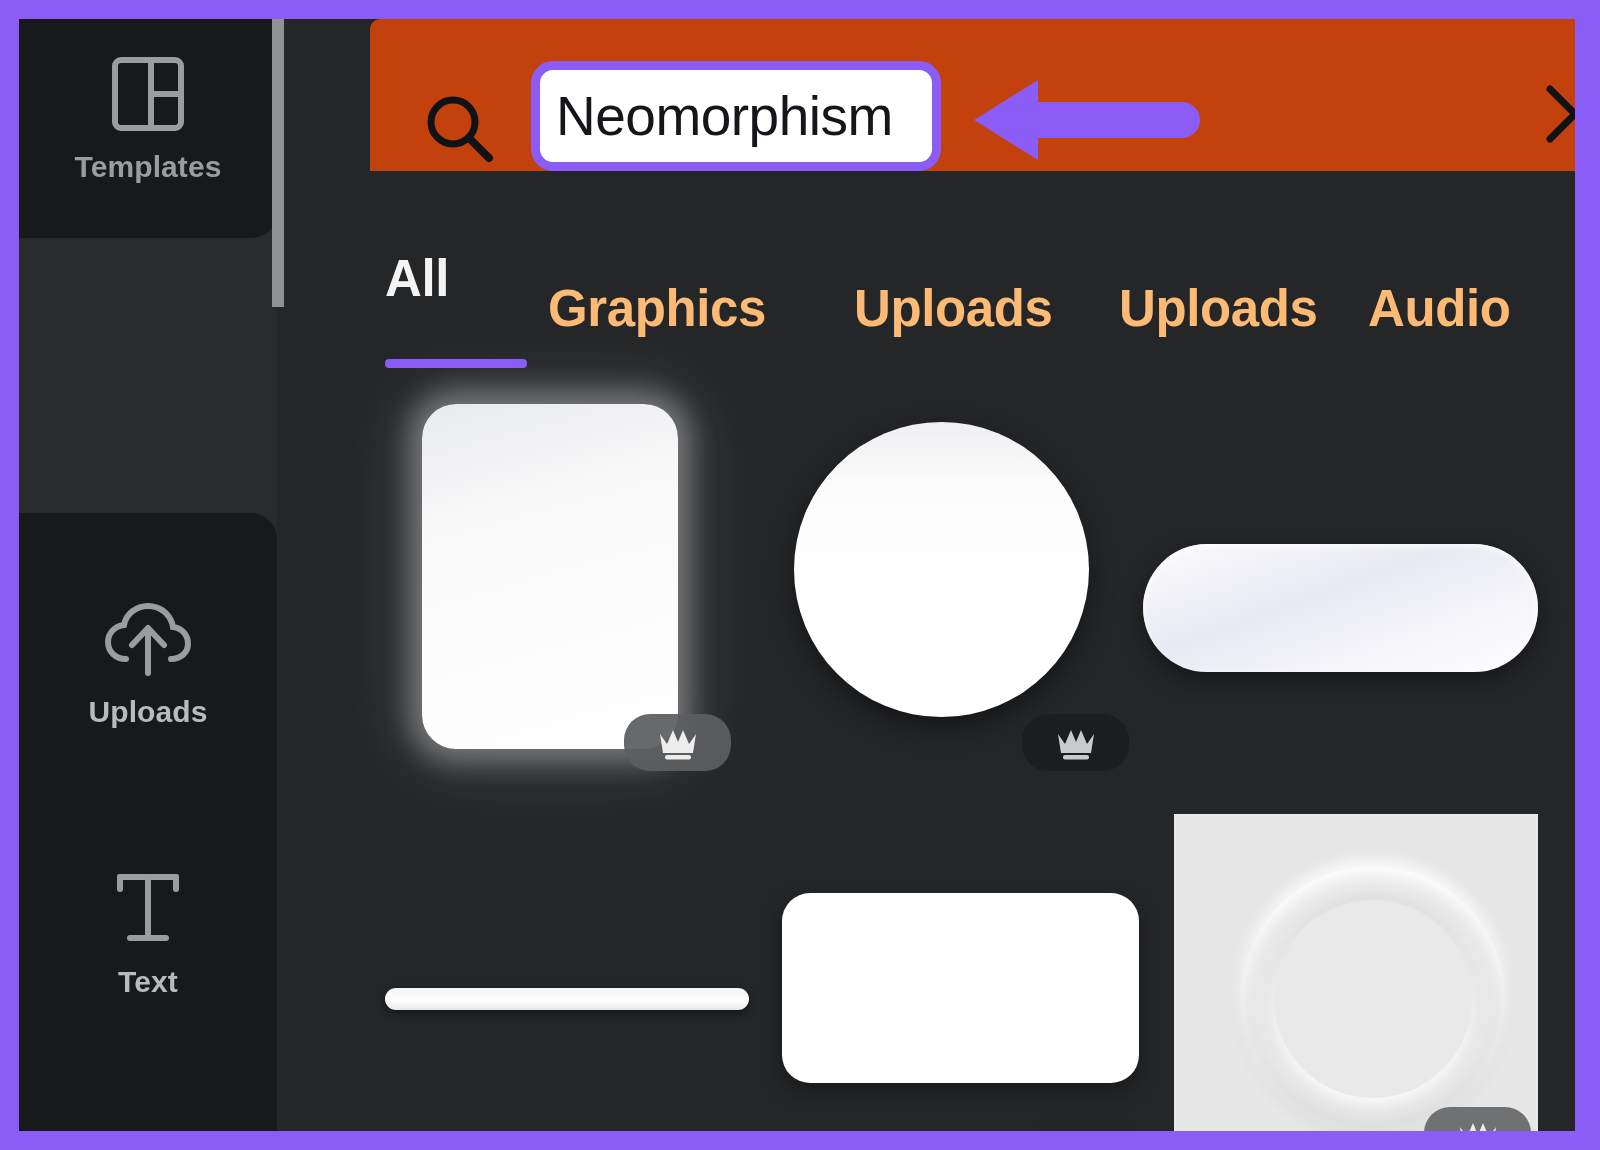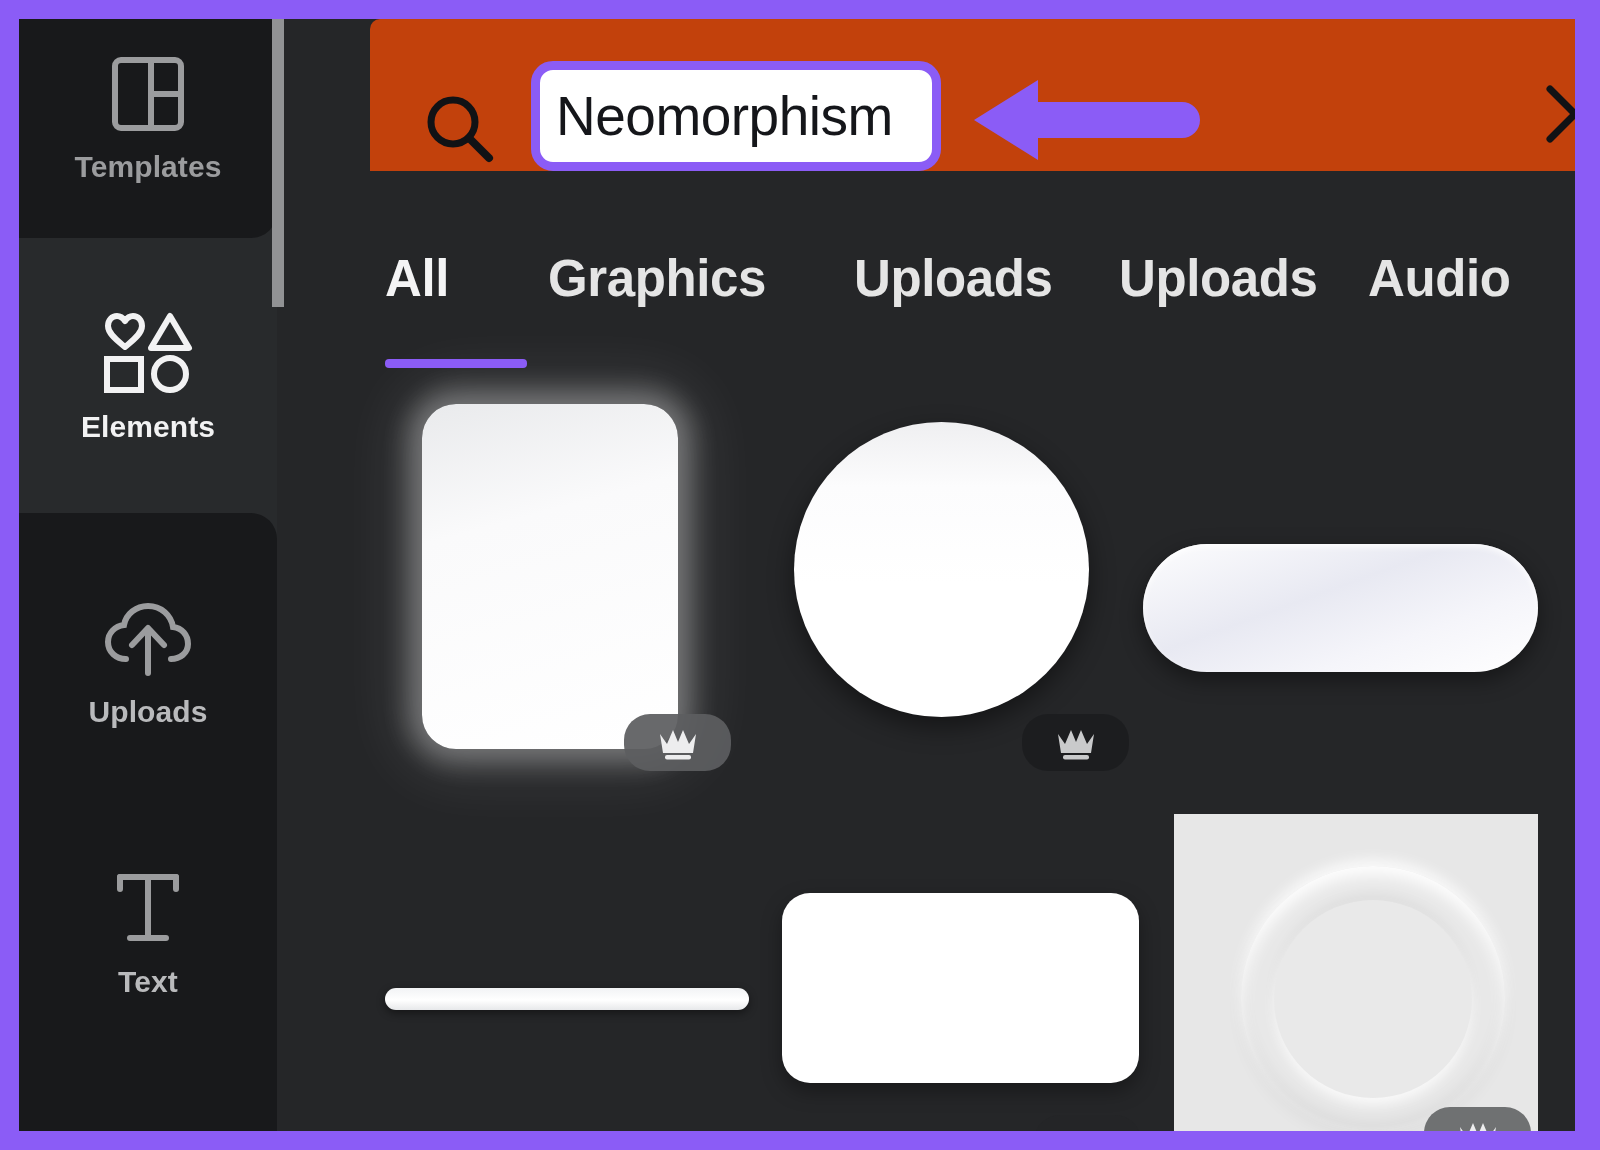--- a/index.html
+++ b/index.html
@@ -108,21 +108,21 @@
     left:351px; top:230px;
     width:1205px; height:130px;
   }
   .tab {
     position:absolute; top:0;
     font-size:51px; font-weight:700;
     letter-spacing:-.4px;
     white-space:nowrap;
   }
   .tab.active { color:#F4F4F5;text-align:right; }
-  .tab.idle   { color:#e5e5e5; }
+  .tab.idle   { color:#fdba74;margin-top:30px; }
   #tab-underline {
     position:absolute;
     left:15px; top:110px;
     width:142px; height:9px;
     background:#8B5CF6;
     border-radius:4px;
   }
 
   
   #results { position:absolute; left:0; top:0; width:1556px; height:1112px; }
@@ -225,31 +225,20 @@
         <span class="rail-ico">
           <svg width="78" height="80" viewBox="0 0 78 80" fill="none">
             <rect x="6" y="6" width="66" height="68" rx="6" stroke="#9B9C9E" stroke-width="6"></rect>
             <line x1="42" y1="8" x2="42" y2="72" stroke="#9B9C9E" stroke-width="6"></line>
             <line x1="43" y1="40" x2="71" y2="40" stroke="#9B9C9E" stroke-width="6"></line>
           </svg>
         </span>
         <span class="rail-label dim">Templates</span>
       </div>
 
-      <div class="rail-item" style="top:293px">
-        <span class="rail-ico">
-          <svg width="96" height="82" viewBox="0 0 96 82" fill="none">
-            <path d="M8 14c0-6 4-10 9-10 4 0 6 2 8 5 2-3 4-5 8-5 5 0 9 4 9 10 0 8-10 15-17 21C18 29 8 22 8 14z" stroke="#F2F2F3" stroke-width="6" stroke-linejoin="round"></path>
-            <path d="M70 4 L89 36 H51 Z" stroke="#F2F2F3" stroke-width="6" stroke-linejoin="round"></path>
-            <rect x="7" y="47" width="34" height="31" stroke="#F2F2F3" stroke-width="6"></rect>
-            <circle cx="70" cy="62" r="16" stroke="#F2F2F3" stroke-width="6"></circle>
-          </svg>
-        </span>
-        <span class="rail-label bright">Elements</span>
-      </div>
 
       <div class="rail-item" style="top:578px">
         <span class="rail-ico">
           <svg width="96" height="82" viewBox="0 0 96 82" fill="none">
             <path d="M26 62c-10 0-18-7-18-17 0-9 7-16 16-17 2-11 12-19 24-19 13 0 23 9 25 21 9 1 15 8 15 17 0 9-8 15-17 15" stroke="#9B9C9E" stroke-width="6" stroke-linecap="round"></path>
             <line x1="48" y1="32" x2="48" y2="76" stroke="#9B9C9E" stroke-width="6" stroke-linecap="round"></line>
             <path d="M32 48 L48 31 L64 48" stroke="#9B9C9E" stroke-width="6" stroke-linecap="round" stroke-linejoin="round"></path>
           </svg>
         </span>
         <span class="rail-label dim2">Uploads</span>

